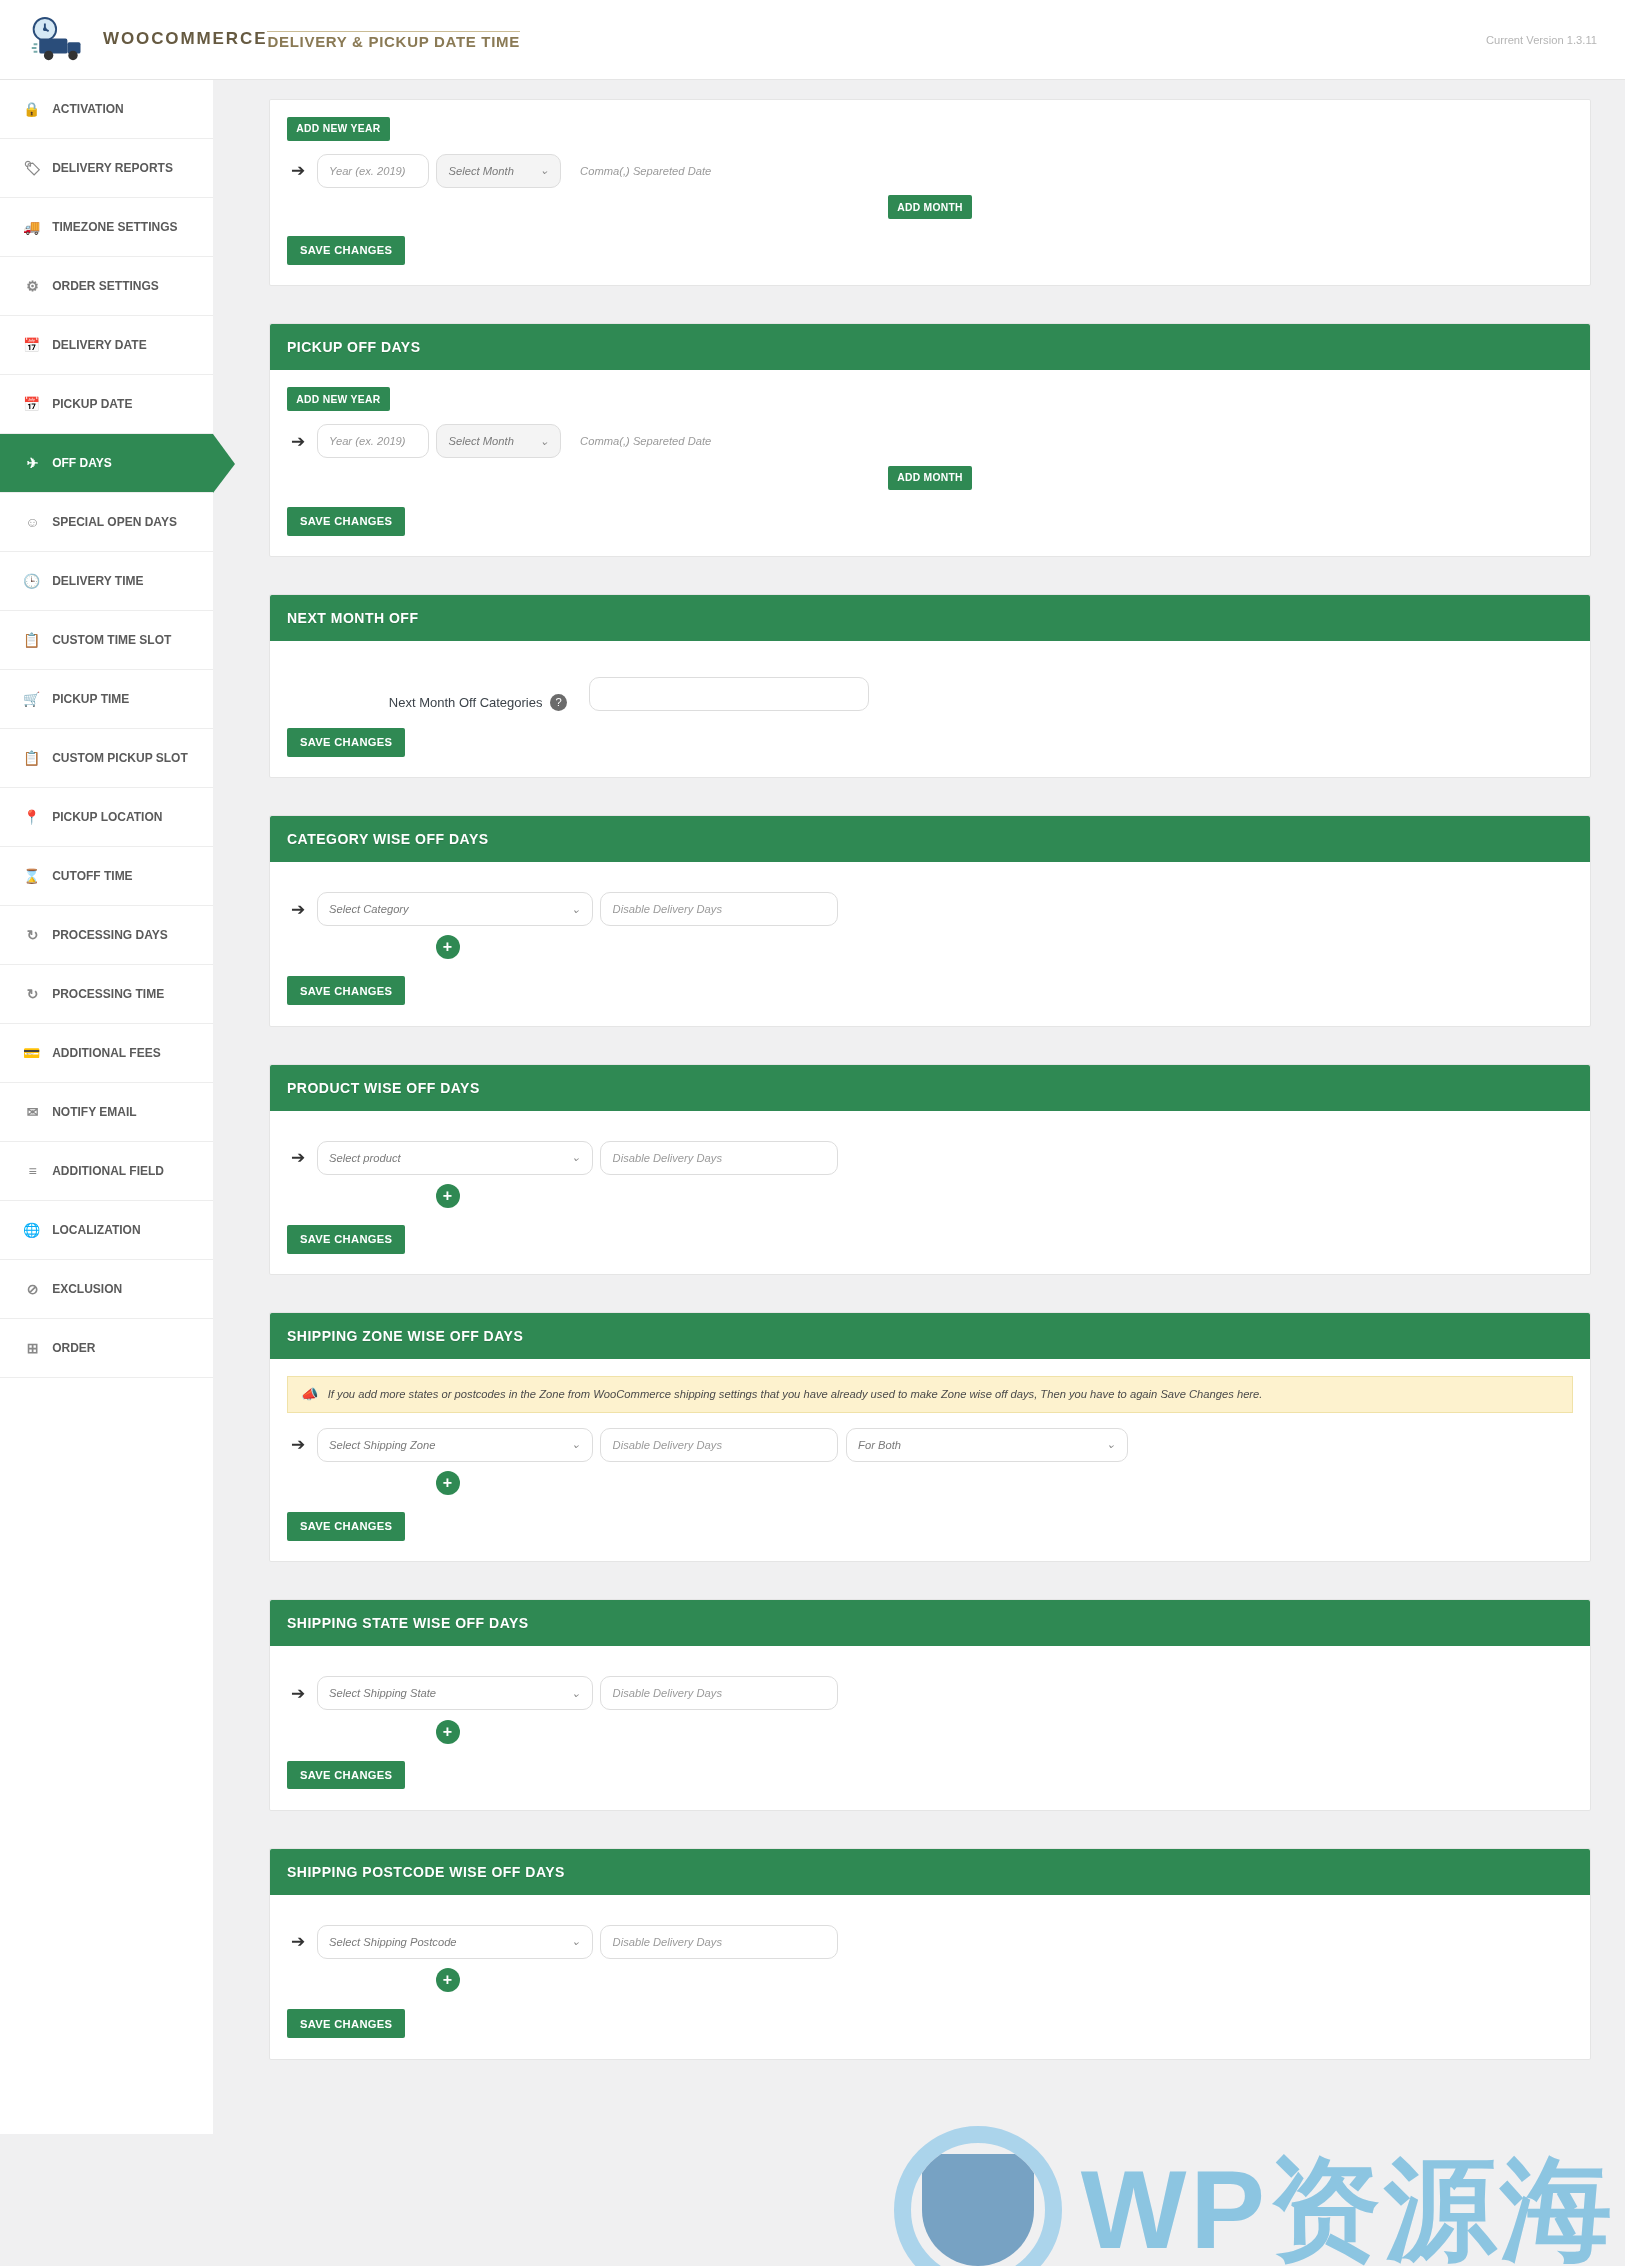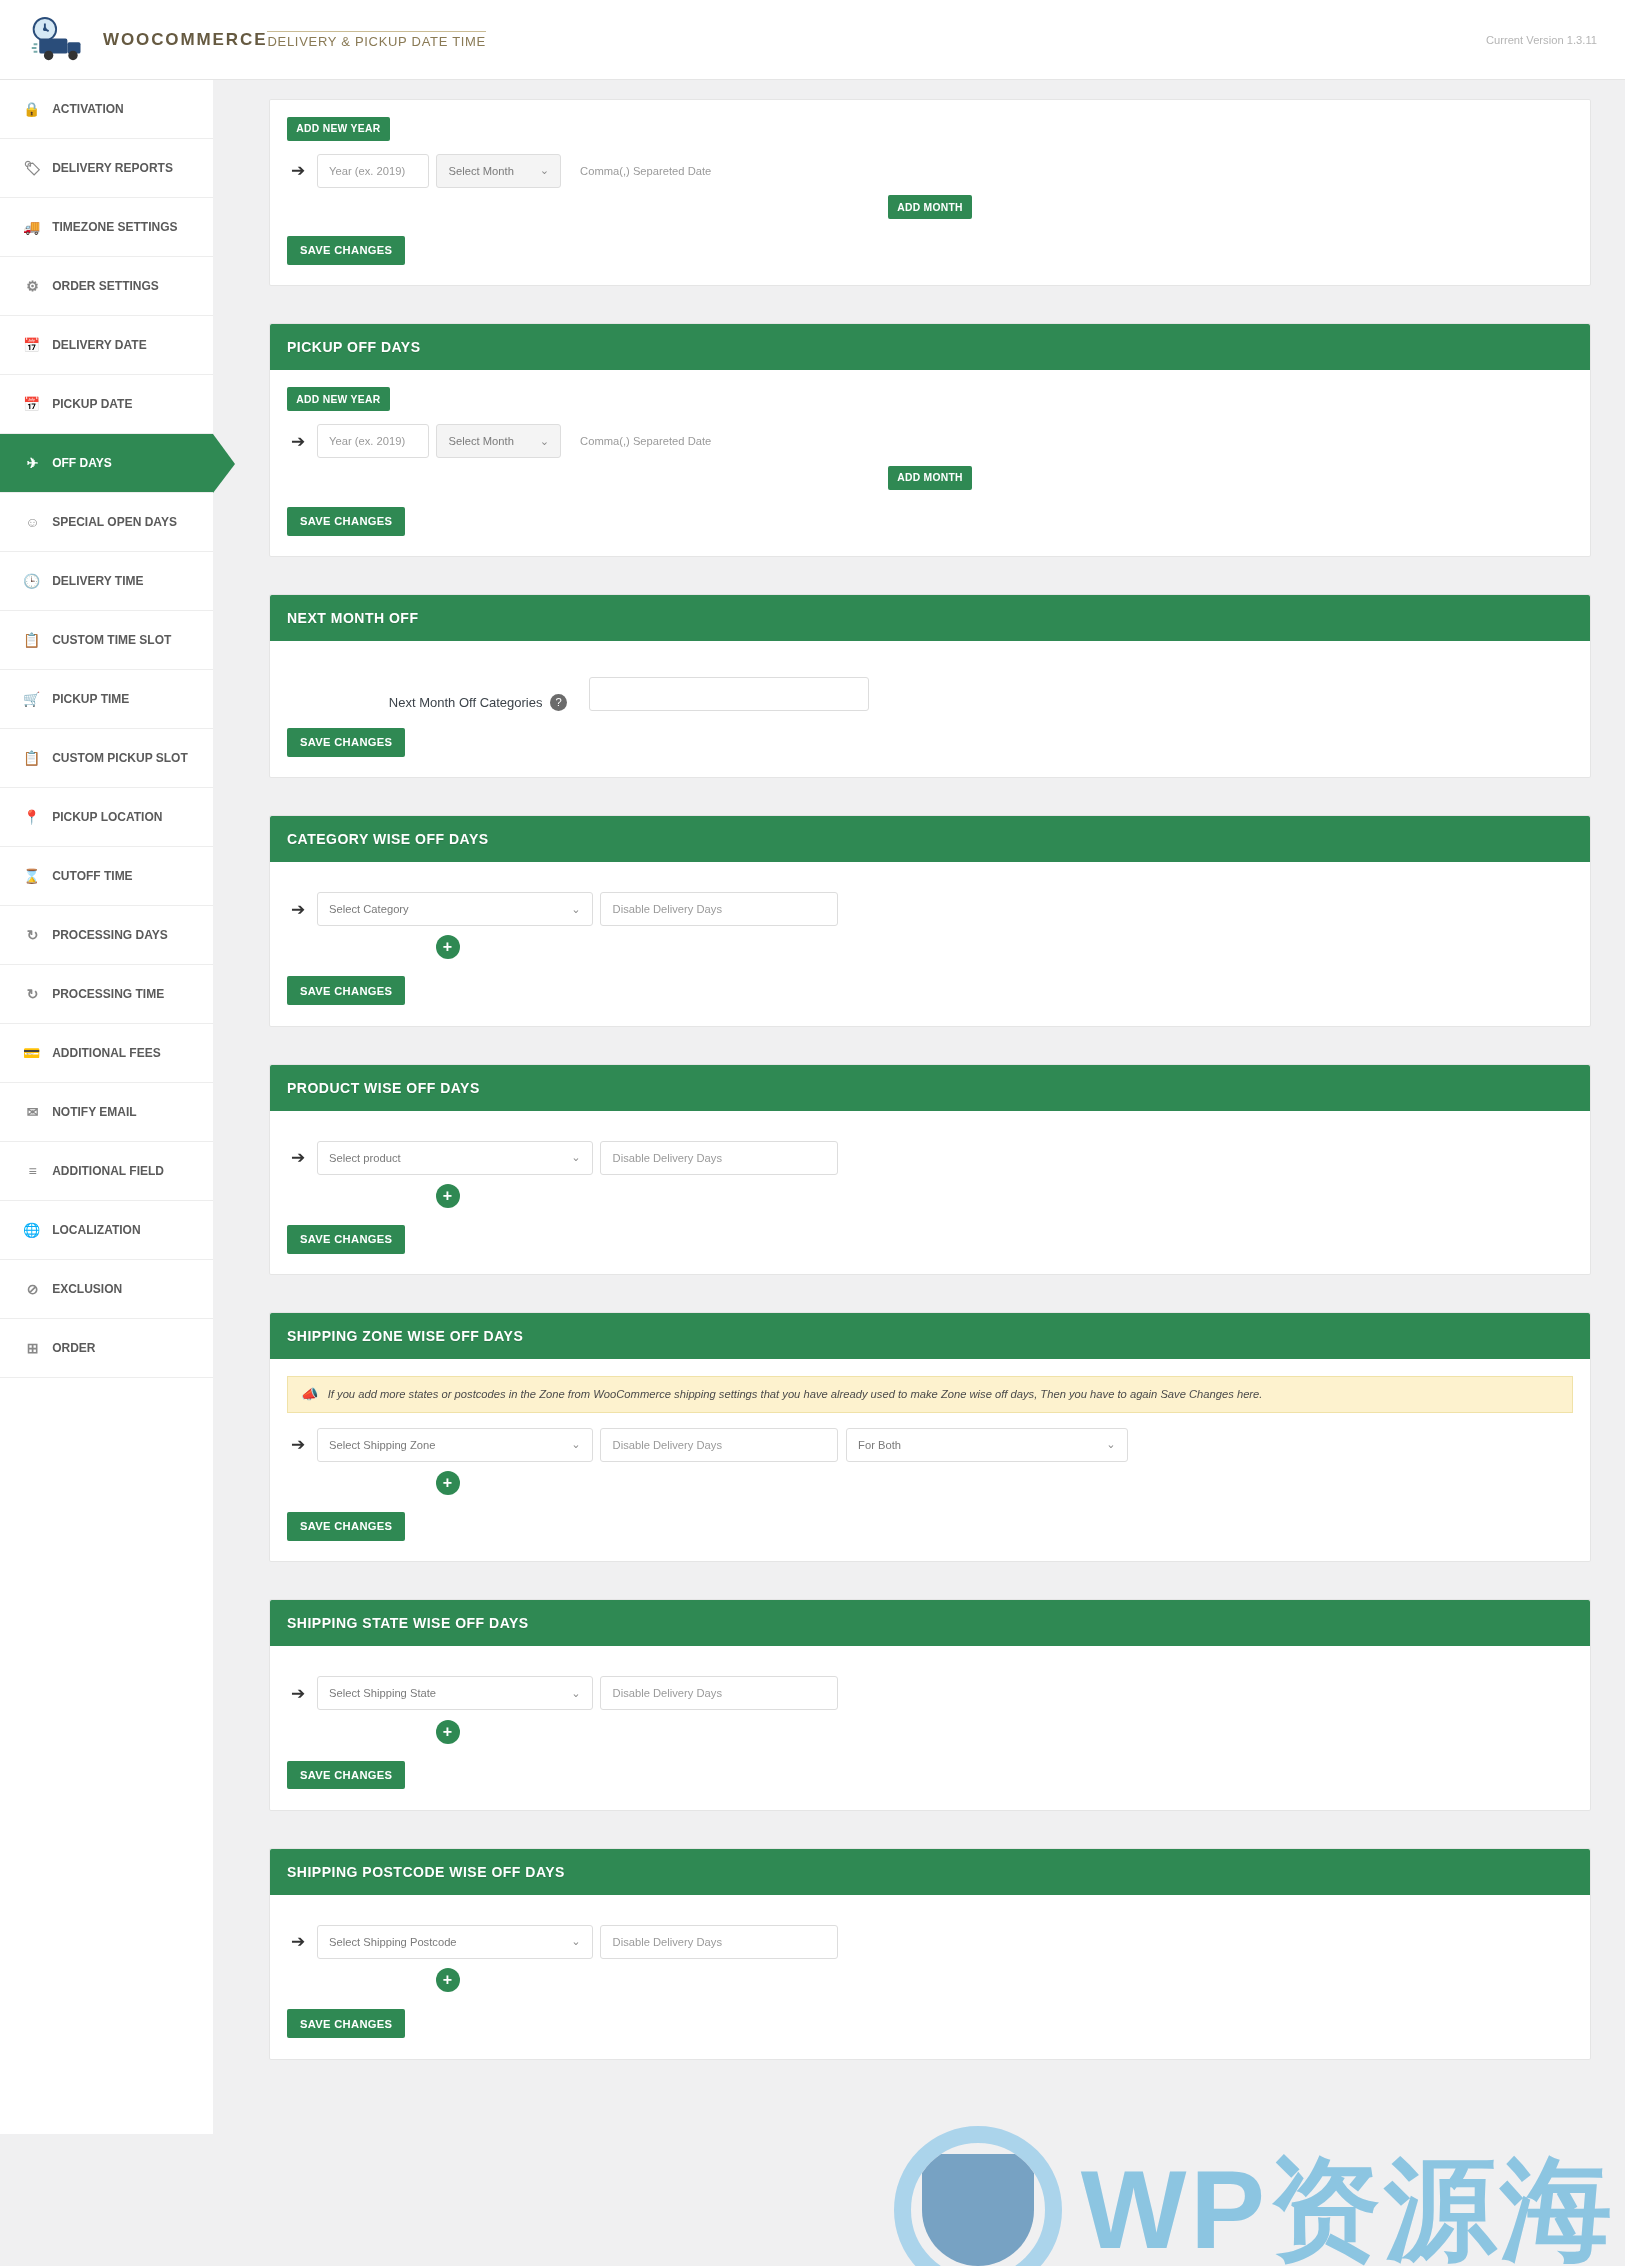--- a/index.html
+++ b/index.html
@@ -3,42 +3,42 @@
 <meta charset="utf-8">
 <style>
 * { box-sizing: border-box; margin: 0; padding: 0; }
 body { font-family: "Segoe UI", Arial, sans-serif; background: #f0f0f1; color: #3c434a; font-size: 12px; }
 
 .topbar { background: #fff; height: 80px; border-bottom: 0.9px solid #e5e5e5; display: flex; align-items: center; padding: 0 28px; justify-content: space-between; }
 .logo-wrap { display: flex; align-items: center; gap: 15px; }
 .logo-icon { width: 60px; height: 47px; }
 .logo-text { display: flex; flex-direction: row; }
 .logo-title { font-weight: 800; font-size: 17px; letter-spacing: 1.9px; color: #665a41; }
-.logo-sub { font-size: 13px; font-weight: 400; letter-spacing: 0.7px; color: #8a7a55; border-top: 1.9px solid #c9bb94; margin-top: 1.9px; padding-top: 1.9px; }
+.logo-sub { font-size: 15px; font-weight: 700; letter-spacing: 0.7px; color: #8a7a55; border-top: 1.9px solid #c9bb94; margin-top: 1.9px; padding-top: 1.9px; }
 .version { color: #b5b5b5; font-size: 11.2px; }
 
 .wrap { display: flex; }
 .sidebar { width: 213px; background: #fff; flex-shrink: 0; }
 .side-item { display: flex; align-items: center; gap: 11.2px; padding: 0 24px; height: 59px; border-bottom: 0.9px solid #ededed; color: #5a5a5a; font-size: 12px; font-weight: 600; cursor: pointer; position: relative; }
 .side-item .icn { width: 17px; display: inline-flex; justify-content: center; color: #888; font-size: 14px; }
 .side-item.active { background: #2f8953; color: #fff; }
 .side-item.active .icn { color: #fff; }
 .side-item.active::after { content: ""; position: absolute; right: -22.4px; top: 0; border-top: 30px solid transparent; border-bottom: 29px solid transparent; border-left: 22.4px solid #2f8953; }
 
 .content { flex: 1; padding: 18.6px 34px 37px 56px; }
 .panel { margin-bottom: 37px; background: #fff; border: 0.9px solid #e5e5e5; border-radius: 1.9px; }
 .p-head { background: #2f8953; color: #fff; font-weight: 800; font-size: 14px; letter-spacing: 0.5px; padding: 15px 17px; text-shadow: 0 0.9px 0.9px rgba(0,0,0,0.15); border-radius: 1.9px 1.9px 0 0; }
 .p-body { padding: 17px 17px 20.5px; }
 
 .btn { background: #2f8953; color: #fff; border: none; font-weight: 800; font-size: 11.2px; padding: 8.4px 13px; cursor: pointer; border-radius: 1.9px; letter-spacing: 0.3px; }
 .btn.small { padding: 6.5px 9.3px; font-size: 10.3px; }
 
 .row { display: flex; align-items: center; gap: 7.5px; margin-top: 13px; }
 .arrow { font-size: 17px; color: #333; width: 22.4px; text-align: center; }
-.input, .select { border: 0.9px solid #ddd; border-radius: 3px; height: 34px; padding: 0 11.2px; font-size: 11.2px; color: #7a7a7a; background: #fff; }
+.input, .select { border: 0.9px solid #ddd; border-radius: 10px; height: 34px; padding: 0 11.2px; font-size: 11.2px; color: #7a7a7a; background: #fff; font-style: italic; }
 .input::placeholder { color: #9a9a9a; }
 .sel { display: flex; align-items: center; justify-content: space-between; }
 .chev { color: #888; font-size: 11.2px; margin-left: 9.3px; }
 .year-in { width: 112px; }
 .month-sel { width: 125px; background: #f4f4f4; }
 .dates-in { width: 188px; border: none; }
 .mid-row { display: flex; justify-content: center; margin-top: 7.5px; }
 
 .form-row { display: flex; align-items: flex-end; gap: 22px; margin-bottom: 17px; }
 .form-label { width: 280px; text-align: right; color: #3c434a; font-size: 13px; }

